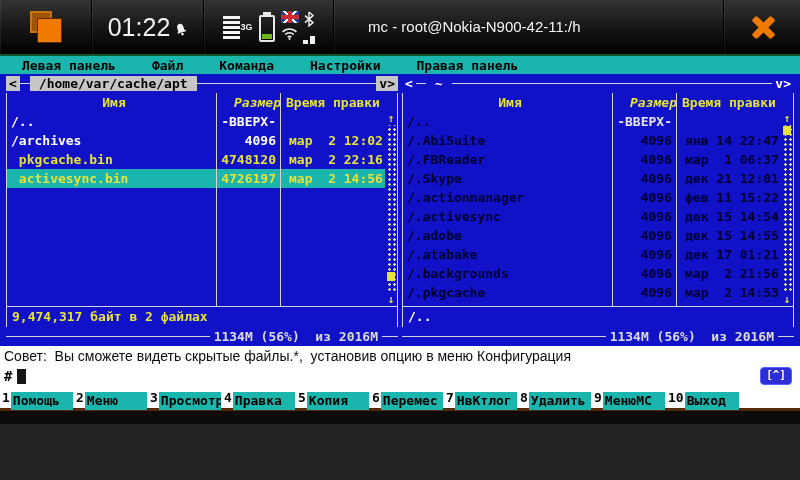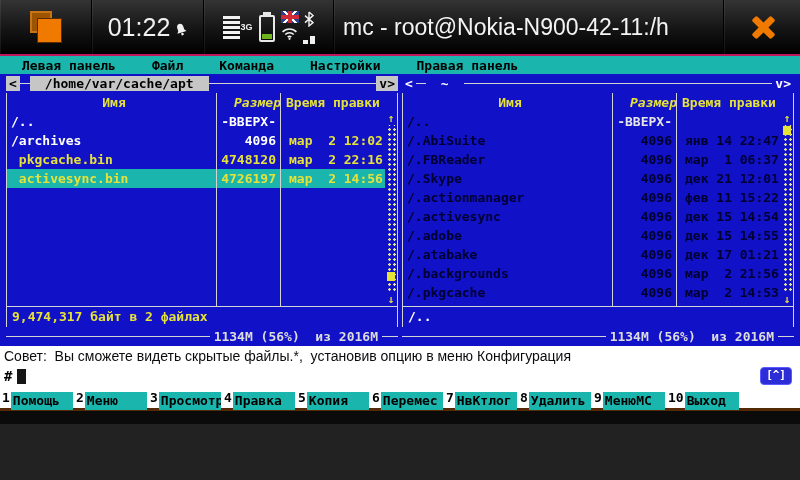--- a/index.html
+++ b/index.html
@@ -36,39 +36,39 @@
   .battery .fill{position:absolute;left:3px;bottom:3px;width:10px;height:5px;background:#6db41e;}
   .stk{display:flex;flex-direction:column;justify-content:center;gap:3px;align-items:center;}
   .flag-icon{width:18px;height:12px;background-color:#28408e;background-image:
       linear-gradient(90deg,transparent 39%,#cf2b36 39%,#cf2b36 61%,transparent 61%),
       linear-gradient(0deg,transparent 36%,#cf2b36 36%,#cf2b36 64%,transparent 64%),
       linear-gradient(45deg,transparent 44%,#fff 44%,#fff 56%,transparent 56%),
       linear-gradient(-45deg,transparent 44%,#fff 44%,#fff 56%,transparent 56%);}
   .datasq{display:flex;align-items:flex-end;gap:2px;height:10px;}
   .datasq i{display:block;width:5px;background:#f0f0f0;}
   .datasq .d1{height:4px;} .datasq .d2{height:8px;}
-  .sb-title{flex:1;color:#f4f4f4;font-size:23px;padding-left:8px;white-space:nowrap;overflow:hidden;line-height:54px;text-align:right;}
+  .sb-title{flex:1;color:#f4f4f4;font-size:15px;padding-left:33px;white-space:nowrap;overflow:hidden;line-height:54px;text-align:right;}
   .sb-close{width:76px;justify-content:center;border-right:none;}
   .x-icon{position:relative;width:30px;height:30px;}
   .x-icon i{position:absolute;left:2px;top:12px;width:27px;height:7px;background:var(--orange);border-radius:2px;}
   .x-icon .xa{transform:rotate(45deg);} .x-icon .xb{transform:rotate(-45deg);}
 
   
-  .menubar{height:20px;background:var(--cyan);border-top:2px solid #be185d;display:flex;align-items:center;gap:36px;padding-left:22px;font:700 13px "DejaVu Sans Mono",monospace;color:#000;}
+  .menubar{height:20px;background:var(--cyan);border-top:2px solid #14532d;display:flex;align-items:center;gap:36px;padding-left:22px;font:700 13px "DejaVu Sans Mono",monospace;color:#000;}
   .menu-item{white-space:nowrap;}
 
   
   .panels{height:272px;background:var(--blue);display:flex;gap:4px;padding:0 6px;font:700 13px "DejaVu Sans Mono",monospace;}
   .panel{flex:1;min-width:0;display:flex;flex-direction:column;}
   .panel-title{height:19px;display:flex;align-items:center;color:#fff;}
   .tline{border-top:1px solid var(--line);height:0;}
   .tline.short{width:10px;} .tline.grow{flex:1;}
   .tbtn{padding:0 3px;white-space:pre;}
   .boxed{background:var(--graybox);color:#000;}
-  .path-label{padding:0 15px;white-space:pre;text-align:center;}
+  .path-label{padding:0 9px;white-space:pre;text-align:center;}
   .panel-body{flex:1;min-height:0;position:relative;border-left:1px solid var(--line);border-right:1px solid var(--line);display:flex;flex-direction:column;}
   .prow{height:19px;line-height:19px;display:flex;flex:none;margin-right:12px;}
   .c-name{flex:1;min-width:0;padding-left:4px;overflow:hidden;white-space:pre;}
   .c-size{width:64px;text-align:right;padding-right:5px;white-space:pre;}
   .c-time{width:104px;padding-left:8px;white-space:pre;overflow:hidden;}
   .header-row{color:var(--yellow);}
   .header-row .c-name{text-align:center;}
   .header-row .c-size{padding-right:0;font-style:italic;}
   .header-row .c-time{text-align:center;padding-left:0;}
   .rows{flex:1;overflow:hidden;display:flex;flex-direction:column;}

